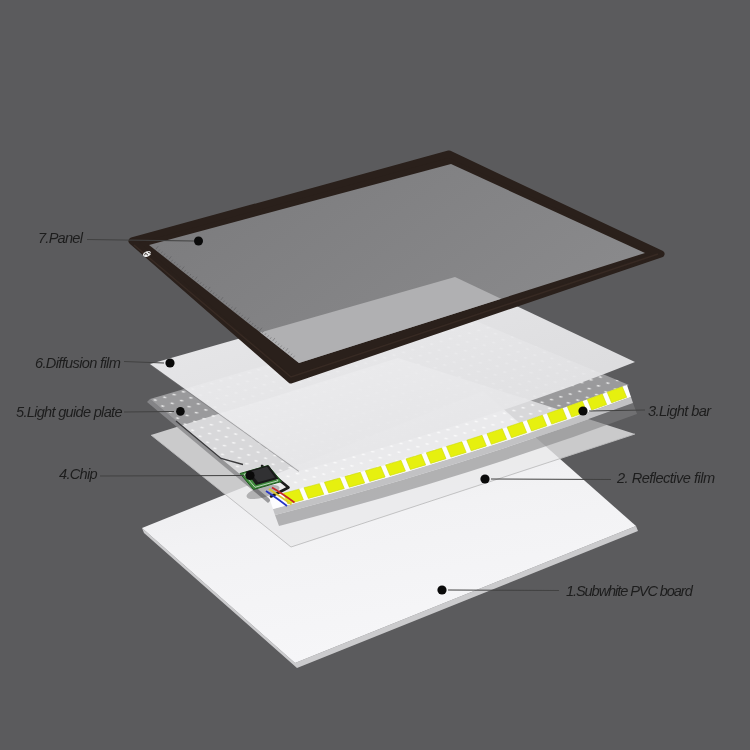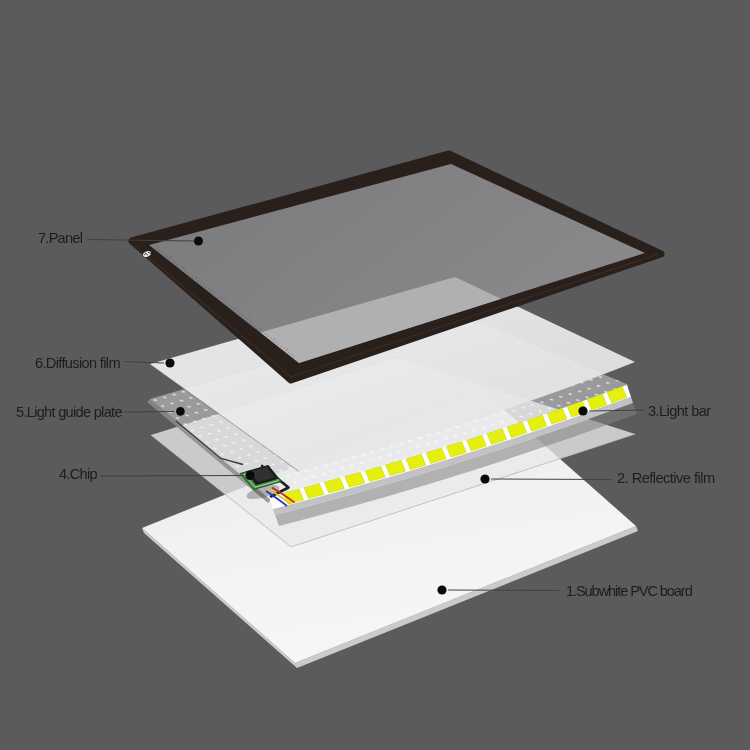--- a/index.html
+++ b/index.html
@@ -1,16 +1,16 @@
 <!DOCTYPE html>
 <html><head>
 <meta charset="utf-8">
 <style>
   html,body{margin:0;padding:0;background:#5b5b5d;}
-  .stage{position:relative;width:750px;height:750px;overflow:hidden;}
+  .stage{position:relative;width:750px;height:750px;overflow:hidden;font-style:italic;}
   svg{display:block;}
   text{font-family:"Liberation Sans","DejaVu Sans",sans-serif;font-size:14.6px;letter-spacing:-0.35px;}
 </style>
 </head>
 <body>
 
 <div class="stage">
 <svg width="750" height="750" viewBox="0 0 750 750">
   <defs>
     <linearGradient id="boardGrad" x1="0" y1="0" x2="0.3" y2="1">

